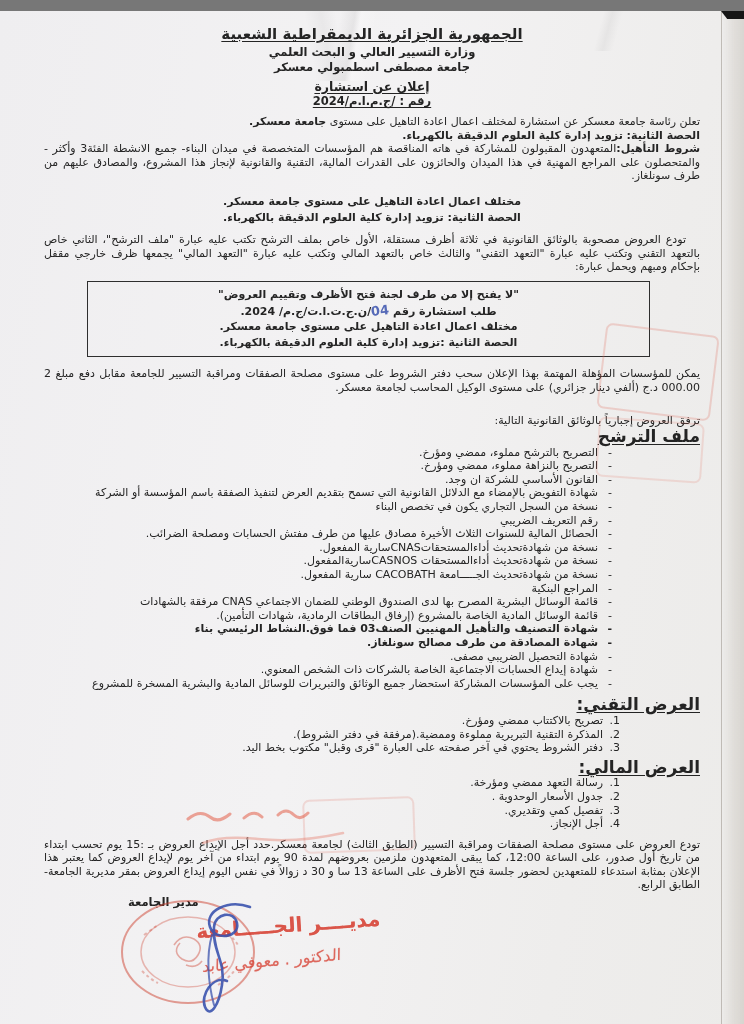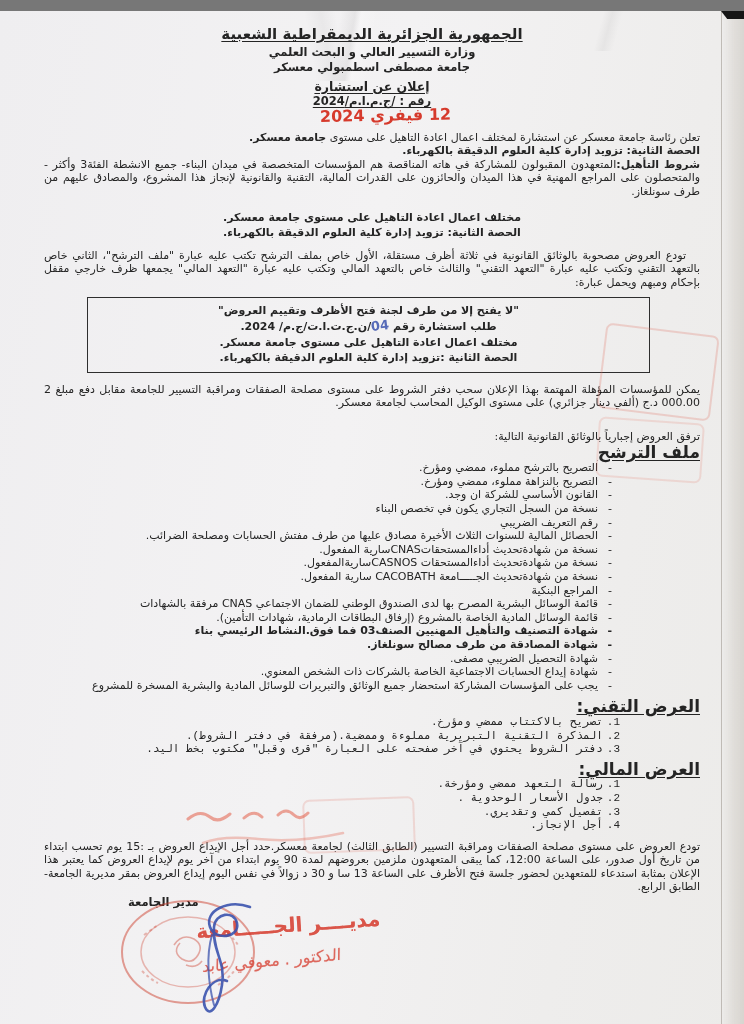--- a/index.html
+++ b/index.html
@@ -49,21 +49,21 @@
     text-align:center;font-weight:bold;padding:5px 4px 6px;line-height:15.6px;position:relative;}
   .blue-hand{display:inline-block;color:var(--ink-blue,#3b53ae);font-size:13px;
     transform:rotate(-7deg);font-weight:bold;opacity:.85;}
 
   .sec-title{font-weight:bold;margin:8px 0 0 0;font-size:17px;}
   .docs-intro{margin-top:20px;}
 
   ul.dash-list{list-style:none;margin:2px 88px 0 0;padding:0;}
   ul.dash-list li{position:relative;padding-right:14px;}
   ul.dash-list li::before{content:"-";position:absolute;right:0;top:0;}
-  ol.num-list{list-style:none;margin:2px 80px 0 0;padding:0;counter-reset:n;font-family:Liberation Mono, monospace;}
+  ol.num-list{list-style:none;margin:2px 80px 0 0;padding:0;counter-reset:n;}
   ol.num-list li{position:relative;padding-right:17px;counter-increment:n;}
   ol.num-list li::before{content:counter(n) ".";position:absolute;right:0;top:0;}
 
   
   .sig-title-black{position:absolute;left:128px;top:884px;font-weight:bold;font-size:11.5px;direction:rtl;}
   .seal{position:absolute;left:114px;top:884px;}
   .stamp-title-red{position:absolute;left:196px;top:902px;color:var(--stamp-red,#d63a2c);
     font-weight:bold;font-size:20px;letter-spacing:.5px;transform:rotate(-4deg);opacity:.85;direction:rtl;
     text-shadow:0 0 .6px rgba(214,58,44,.6);}
   .stamp-name-red{position:absolute;left:202px;top:940px;color:var(--stamp-red,#d63a2c);
@@ -89,23 +89,20 @@
   <div class="corner-mark"></div>
 
   <div class="content">
 
     <header class="doc-header">
       <div class="h-country u">الجمهورية الجزائرية الديمقراطية الشعبية</div>
       <div class="h-ministry">وزارة التسيير العالي و البحث العلمي</div>
       <div class="h-univ">جامعة مصطفى اسطمبولي معسكر</div>
       <div class="h-announce u">إعلان عن استشارة</div>
       <div class="h-ref u">رقم : /ج.م.ا.م/2024</div>
-      <div>
-        <span class="date-stamp">12 فيفري 2024</span>
-      </div>
     </header>
 
     <p class="body-p"><span>تعلن رئاسة جامعة معسكر عن استشارة لمختلف اعمال اعادة التاهيل على مستوى </span><span class="b">جامعة معسكر.</span></p>
     <p class="body-p tight b">الحصة الثانية: تزويد إدارة كلية العلوم الدقيقة بالكهرباء.</p>
     <p class="body-p tight"><span class="b">شروط التأهيل:</span><span>المتعهدون المقبولون للمشاركة في هاته المناقصة هم المؤسسات المتخصصة في ميدان البناء- جميع الانشطة الفئة3 وأكثر - والمتحصلون على المراجع المهنية في هذا الميدان والحائزون على القدرات المالية، التقنية والقانونية لإنجاز هذا المشروع، والمصادق عليهم من طرف سونلغاز.</span></p>
 
     <div class="subject">
       <div>مختلف اعمال اعادة التاهيل على مستوى جامعة معسكر.</div>
       <div>الحصة الثانية: تزويد إدارة كلية العلوم الدقيقة بالكهرباء.</div>
     </div>
@@ -125,20 +122,21 @@
     <div class="sec-title u" style="margin-top:2px">ملف الترشح</div>
 
     <ul class="dash-list">
 
         <li>التصريح بالترشح مملوء، ممضي ومؤرخ.</li>
 
         <li>التصريح بالنزاهة مملوء، ممضي ومؤرخ.</li>
 
         <li>القانون الأساسي للشركة ان وجد.</li>
 
+        <li>شهادة التفويض بالإمضاء مع الدلائل القانونية التي تسمح بتقديم العرض لتنفيذ الصفقة باسم المؤسسة أو الشركة</li>
 
         <li>نسخة من السجل التجاري يكون في تخصص البناء</li>
 
         <li>رقم التعريف الضريبي</li>
 
         <li>الحصائل المالية للسنوات الثلاث الأخيرة مصادق عليها من طرف مفتش الحسابات ومصلحة الضرائب.</li>
 
         <li>نسخة من شهادةتحديث أداءالمستحقاتCNASسارية المفعول.</li>
 
         <li>نسخة من شهادةتحديث أداءالمستحقات CASNOSساريةالمفعول.</li>

